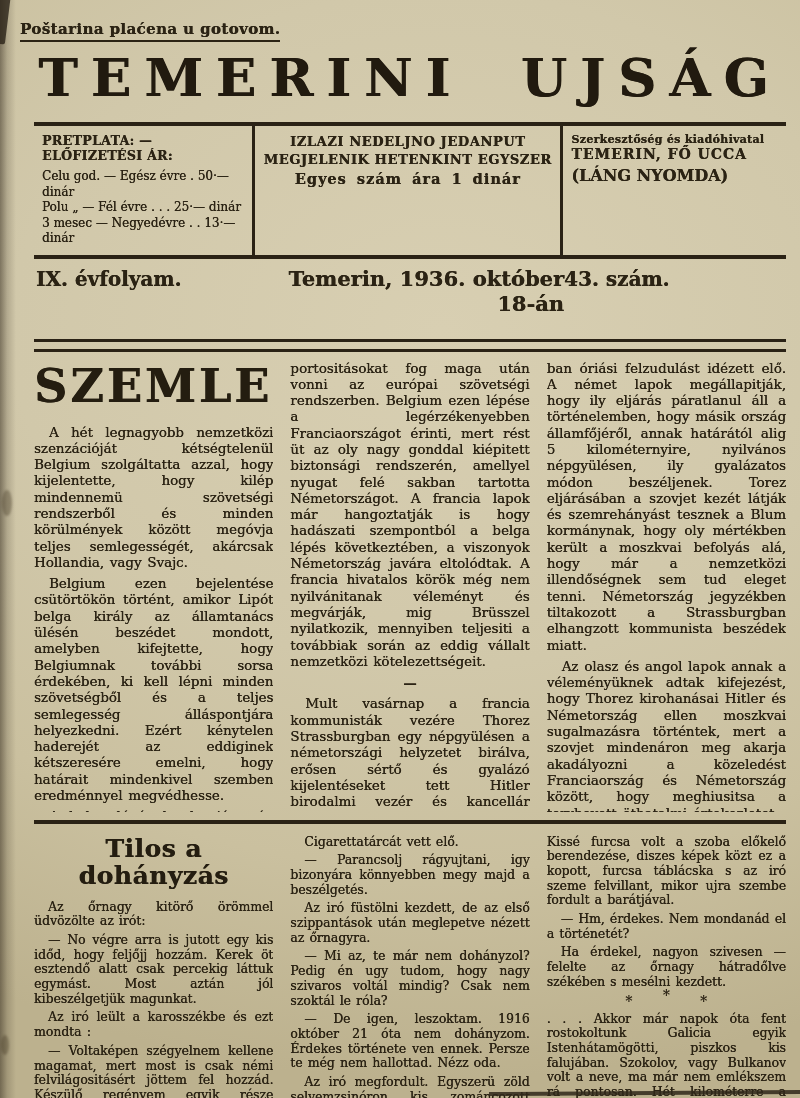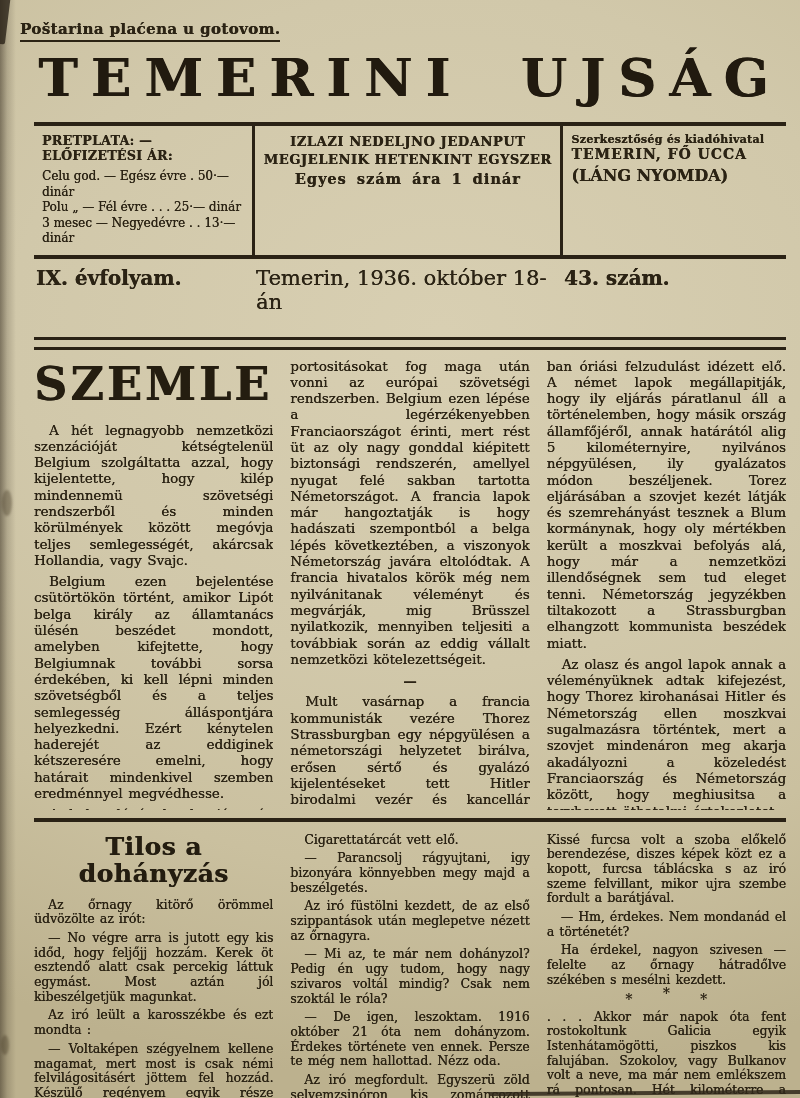--- a/index.html
+++ b/index.html
@@ -43,21 +43,21 @@
   .sub-header{font-size:12.6px;font-weight:bold;letter-spacing:.3px;margin-bottom:6px;text-shadow:.3px 0 0 currentColor;}
   .sub-row{font-size:12px;line-height:15.5px;text-shadow:.2px 0 0 currentColor;}
   .issue-line{font-size:13px;font-weight:bold;line-height:18px;letter-spacing:.6px;text-shadow:.3px 0 0 currentColor;}
   .issue-price{font-size:14.5px;font-weight:bold;margin-top:1px;word-spacing:4px;letter-spacing:1px;text-shadow:.3px 0 0 currentColor;}
   .office-line1{font-size:11px;font-weight:bold;letter-spacing:.3px;text-shadow:.2px 0 0 currentColor;}
   .office-line2{font-size:14px;font-weight:bold;letter-spacing:1px;text-shadow:.3px 0 0 currentColor;}
   .office-line3{font-size:16px;font-weight:bold;margin-top:4px;text-shadow:.2px 0 0 currentColor;}
 
   .dateline{display:flex;align-items:baseline;padding:7px 2px 23px;}
   .dateline .vol{flex:1;text-align:left;font-size:20px;font-weight:bold;text-shadow:.3px 0 0 currentColor;}
-  .dateline .date{flex:1.4;text-align:left;font-size:21px;font-weight:normal;text-shadow:.3px 0 0 currentColor;}
+  .dateline .date{flex:1.4;text-align:right;font-size:21px;font-weight:bold;text-shadow:.3px 0 0 currentColor;}
   .dateline .issue{flex:1;text-align:left;font-size:20px;font-weight:bold;text-shadow:.3px 0 0 currentColor;}
 
   .rule-heavy{height:7px;border-top:3px solid #2a2215;border-bottom:3px solid #2a2215;}
   .rule-mid{height:4px;background:#2a2215;margin-top:8px;}
 
   .section{display:flex;gap:17px;}
   .col{flex:1;min-width:0;overflow:hidden;}
   .section-main{margin-top:9px;height:451px;}
   .section-bottom{margin-top:11px;height:352px;}
 

